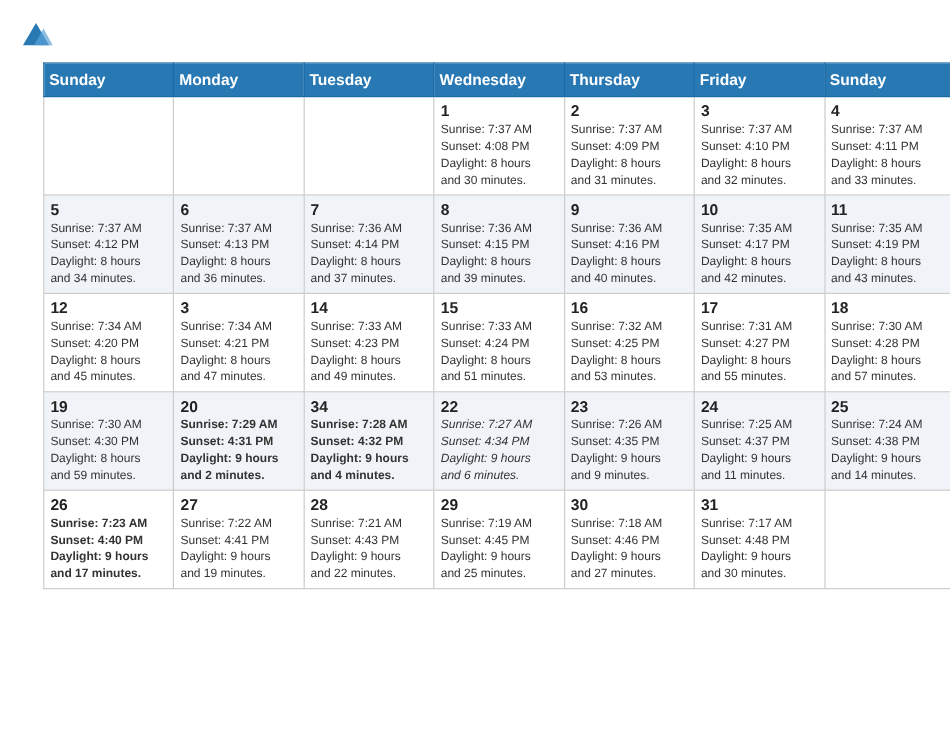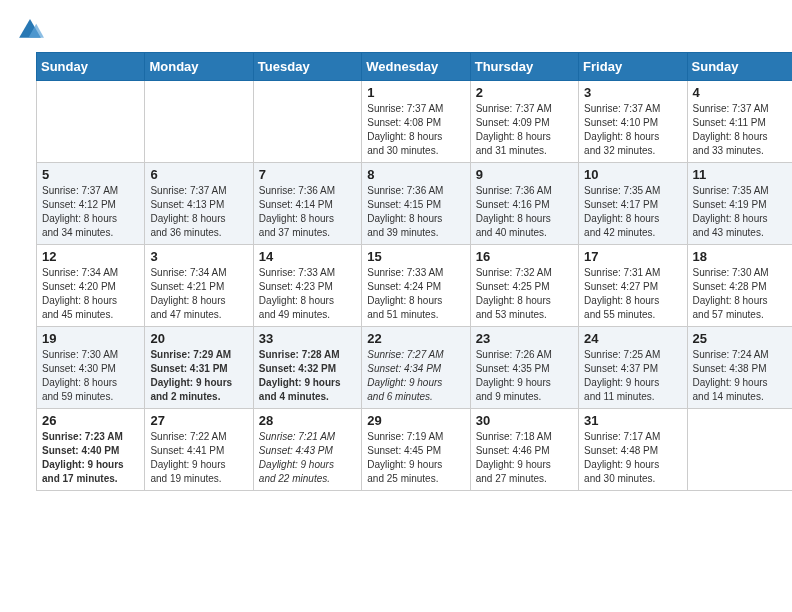--- a/index.html
+++ b/index.html
@@ -259,21 +259,21 @@
 and 59 minutes.</div>
         </td>
         <td>
           <div class="day-num">20</div>
           <div class="day-info" style="white-space: pre-line; font-weight: bold;">Sunrise: 7:29 AM
 Sunset: 4:31 PM
 Daylight: 9 hours
 and 2 minutes.</div>
         </td>
         <td>
-          <div class="day-num">33</div>
+          <div class="day-num">34</div>
           <div class="day-info" style="white-space: pre-line; font-weight: bold;">Sunrise: 7:28 AM
 Sunset: 4:32 PM
 Daylight: 9 hours
 and 4 minutes.</div>
         </td>
         <td>
           <div class="day-num">22</div>
           <div class="day-info" style="white-space: pre-line; font-style: italic;">Sunrise: 7:27 AM
 Sunset: 4:34 PM
 Daylight: 9 hours
@@ -311,21 +311,21 @@
         </td>
         <td>
           <div class="day-num">27</div>
           <div class="day-info" style="white-space: pre-line;">Sunrise: 7:22 AM
 Sunset: 4:41 PM
 Daylight: 9 hours
 and 19 minutes.</div>
         </td>
         <td>
           <div class="day-num">28</div>
-          <div class="day-info" style="white-space: pre-line; font-style: italic;">Sunrise: 7:21 AM
+          <div class="day-info" style="white-space: pre-line;">Sunrise: 7:21 AM
 Sunset: 4:43 PM
 Daylight: 9 hours
 and 22 minutes.</div>
         </td>
         <td>
           <div class="day-num">29</div>
           <div class="day-info" style="white-space: pre-line;">Sunrise: 7:19 AM
 Sunset: 4:45 PM
 Daylight: 9 hours
 and 25 minutes.</div>

